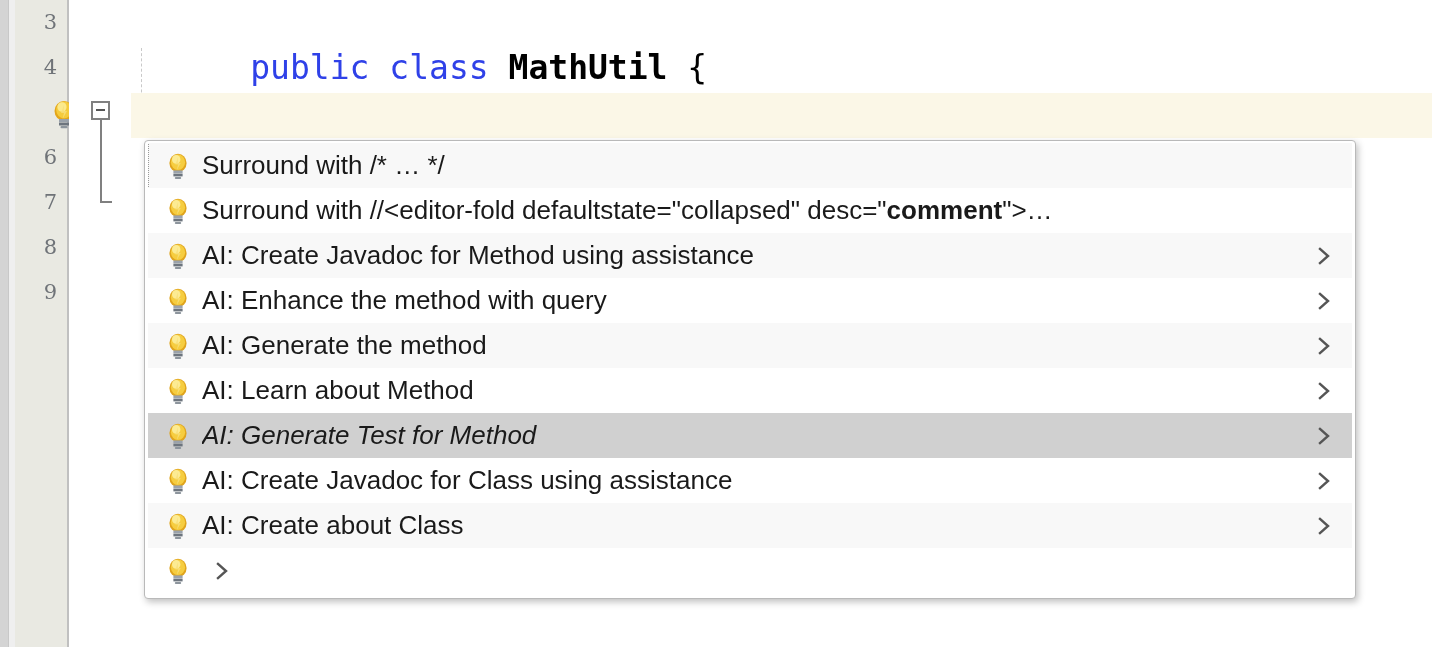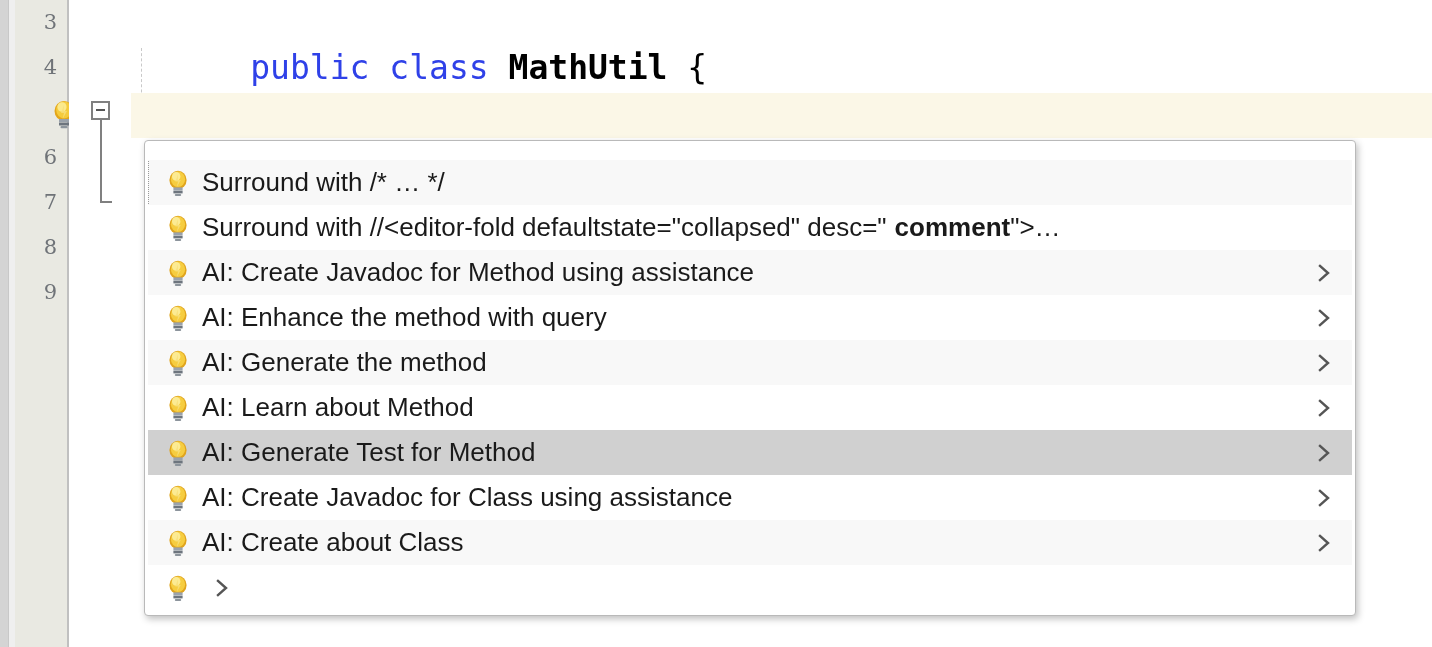--- a/index.html
+++ b/index.html
@@ -147,33 +147,33 @@
   
   #hint-popup {
     position: absolute;
     left: 144px;
     top: 140px;
     width: 1212px;
     background: #ffffff;
     border: 1px solid #b9b9b9;
     border-radius: 4px;
     box-shadow: 2px 3px 7px rgba(0,0,0,0.25);
-    padding: 19px 3px 5px 3px;
+    padding: 2px 3px 5px 3px;
     box-sizing: border-box;
   }
   .hint-row {
     position: relative;
     height: 45px;
     display: flex;
     align-items: center;
     background: #ffffff;
     box-sizing: border-box;
   }
   .hint-row.alt { background: #f8f8f8; }
-  .hint-row.selected { background: #d0d0d0; }
+  .hint-row.selected { background: #d0d0d0; font-style: italic; }
   .hint-row.focused::before {
     content: "";
     position: absolute;
     left: 0; top: 1px; bottom: 1px;
     width: 1px;
     border-left: 1px dotted #9a9a9a;
   }
   .hint-bulb {
     flex: 0 0 auto;
     width: 24px;
@@ -182,21 +182,21 @@
     margin-right: 12px;
   }
   .hint-label {
     flex: 1 1 auto;
     font-family: "Liberation Sans", sans-serif;
     font-size: 26px;
     color: #1a1a1a;
     white-space: nowrap;
     overflow: hidden;
   }
-  .hint-label b { font-weight: bold; margin-left: 8px; }
+  .hint-label b { font-weight: bold; }
   .hint-arrow {
     flex: 0 0 auto;
     width: 40px;
     text-align: center;
     margin-right: 8px;
     color: #555555;
   }
   .hint-arrow svg { display: block; margin: 0 auto; }
 </style>
 </head>

